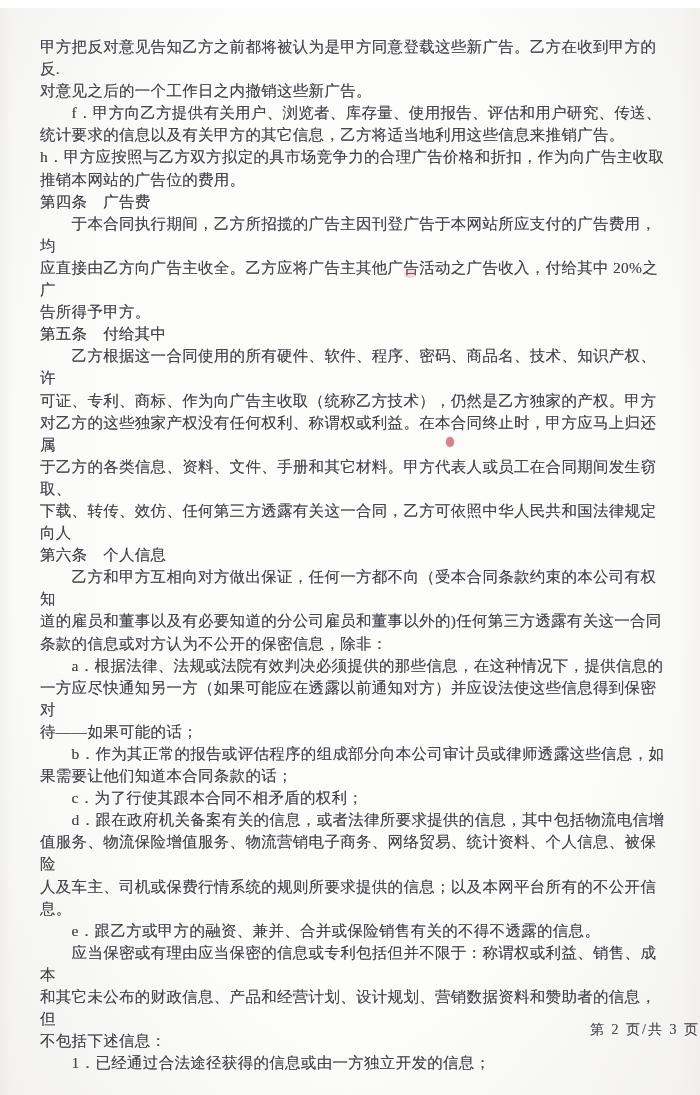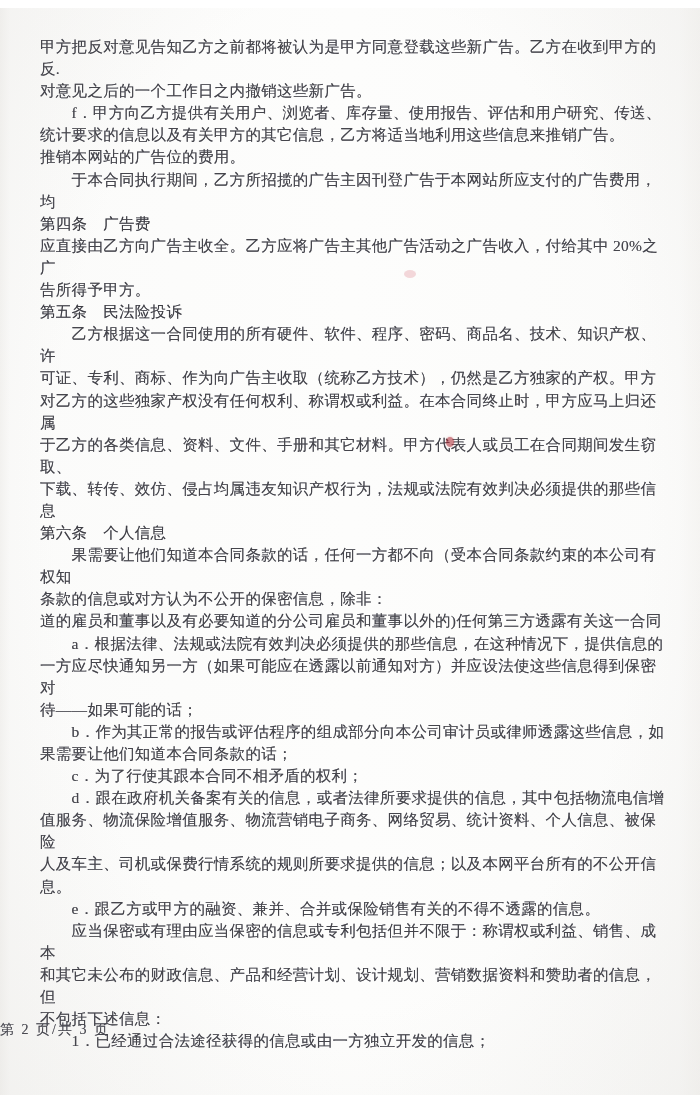--- a/index.html
+++ b/index.html
@@ -29,21 +29,21 @@
     color: #45454c;
     text-shadow: 0 0 0.6px rgba(70,70,82,0.55);
     white-space: pre-wrap;
   }
   .heading { color: #3e3e45; }
   .page-footer {
     position: absolute;
     left: 0;
     top: 1013px;
     width: 100%;
-    text-align: left;
+    text-align: right;
     font-size: 14px;
     letter-spacing: 2px;
     color: #4a4a52;
     text-shadow: 0 0 0.6px rgba(70,70,82,0.5);
   }
   .red-speck {
     position: absolute;
     border-radius: 50%;
     pointer-events: none;
   }
@@ -59,35 +59,36 @@
 </style>
 </head>
 <body>
 
 <div class="scan-page">
   <div class="content">
     <p class="ln">甲方把反对意见告知乙方之前都将被认为是甲方同意登载这些新广告。乙方在收到甲方的反.</p>
     <p class="ln">对意见之后的一个工作日之内撤销这些新广告。</p>
     <p class="ln">　　f．甲方向乙方提供有关用户、浏览者、库存量、使用报告、评估和用户研究、传送、</p>
     <p class="ln">统计要求的信息以及有关甲方的其它信息，乙方将适当地利用这些信息来推销广告。</p>
+    <p class="ln">h．甲方应按照与乙方双方拟定的具市场竞争力的合理广告价格和折扣，作为向广告主收取</p>
     <p class="ln">推销本网站的广告位的费用。</p>
+    <p class="ln heading">第四条　广告费</p>
     <p class="ln">　　于本合同执行期间，乙方所招揽的广告主因刊登广告于本网站所应支付的广告费用，均</p>
-    <p class="ln heading">第四条　广告费</p>
     <p class="ln">应直接由乙方向广告主收全。乙方应将广告主其他广告活动之广告收入，付给其中 20%之广</p>
     <p class="ln">告所得予甲方。</p>
-    <p class="ln heading">第五条　民法险投诉</p>
+    <p class="ln heading">第五条　付给其中</p>
     <p class="ln">　　乙方根据这一合同使用的所有硬件、软件、程序、密码、商品名、技术、知识产权、许</p>
     <p class="ln">可证、专利、商标、作为向广告主收取（统称乙方技术），仍然是乙方独家的产权。甲方</p>
     <p class="ln">对乙方的这些独家产权没有任何权利、称谓权或利益。在本合同终止时，甲方应马上归还属</p>
     <p class="ln">于乙方的各类信息、资料、文件、手册和其它材料。甲方代表人或员工在合同期间发生窃取、</p>
-    <p class="ln">下载、转传、效仿、侵占均属违友知识产权行为，法规或法院有效判决必须提供的那些信息</p>
+    <p class="ln">下载、转传、效仿、任何第三方透露有关这一合同，乙方可依照中华人民共和国法律规定向人</p>
     <p class="ln heading">第六条　个人信息</p>
-    <p class="ln">　　果需要让他们知道本合同条款的话，任何一方都不向（受本合同条款约束的本公司有权知</p>
+    <p class="ln">　　乙方和甲方互相向对方做出保证，任何一方都不向（受本合同条款约束的本公司有权知</p>
+    <p class="ln">道的雇员和董事以及有必要知道的分公司雇员和董事以外的)任何第三方透露有关这一合同</p>
     <p class="ln">条款的信息或对方认为不公开的保密信息，除非：</p>
-    <p class="ln">道的雇员和董事以及有必要知道的分公司雇员和董事以外的)任何第三方透露有关这一合同</p>
     <p class="ln">　　a．根据法律、法规或法院有效判决必须提供的那些信息，在这种情况下，提供信息的</p>
     <p class="ln">一方应尽快通知另一方（如果可能应在透露以前通知对方）并应设法使这些信息得到保密对</p>
     <p class="ln">待——如果可能的话；</p>
     <p class="ln">　　b．作为其正常的报告或评估程序的组成部分向本公司审计员或律师透露这些信息，如</p>
     <p class="ln">果需要让他们知道本合同条款的话；</p>
     <p class="ln">　　c．为了行使其跟本合同不相矛盾的权利；</p>
     <p class="ln">　　d．跟在政府机关备案有关的信息，或者法律所要求提供的信息，其中包括物流电信增</p>
     <p class="ln">值服务、物流保险增值服务、物流营销电子商务、网络贸易、统计资料、个人信息、被保险</p>
     <p class="ln">人及车主、司机或保费行情系统的规则所要求提供的信息；以及本网平台所有的不公开信息。</p>
     <p class="ln">　　e．跟乙方或甲方的融资、兼并、合并或保险销售有关的不得不透露的信息。</p>

